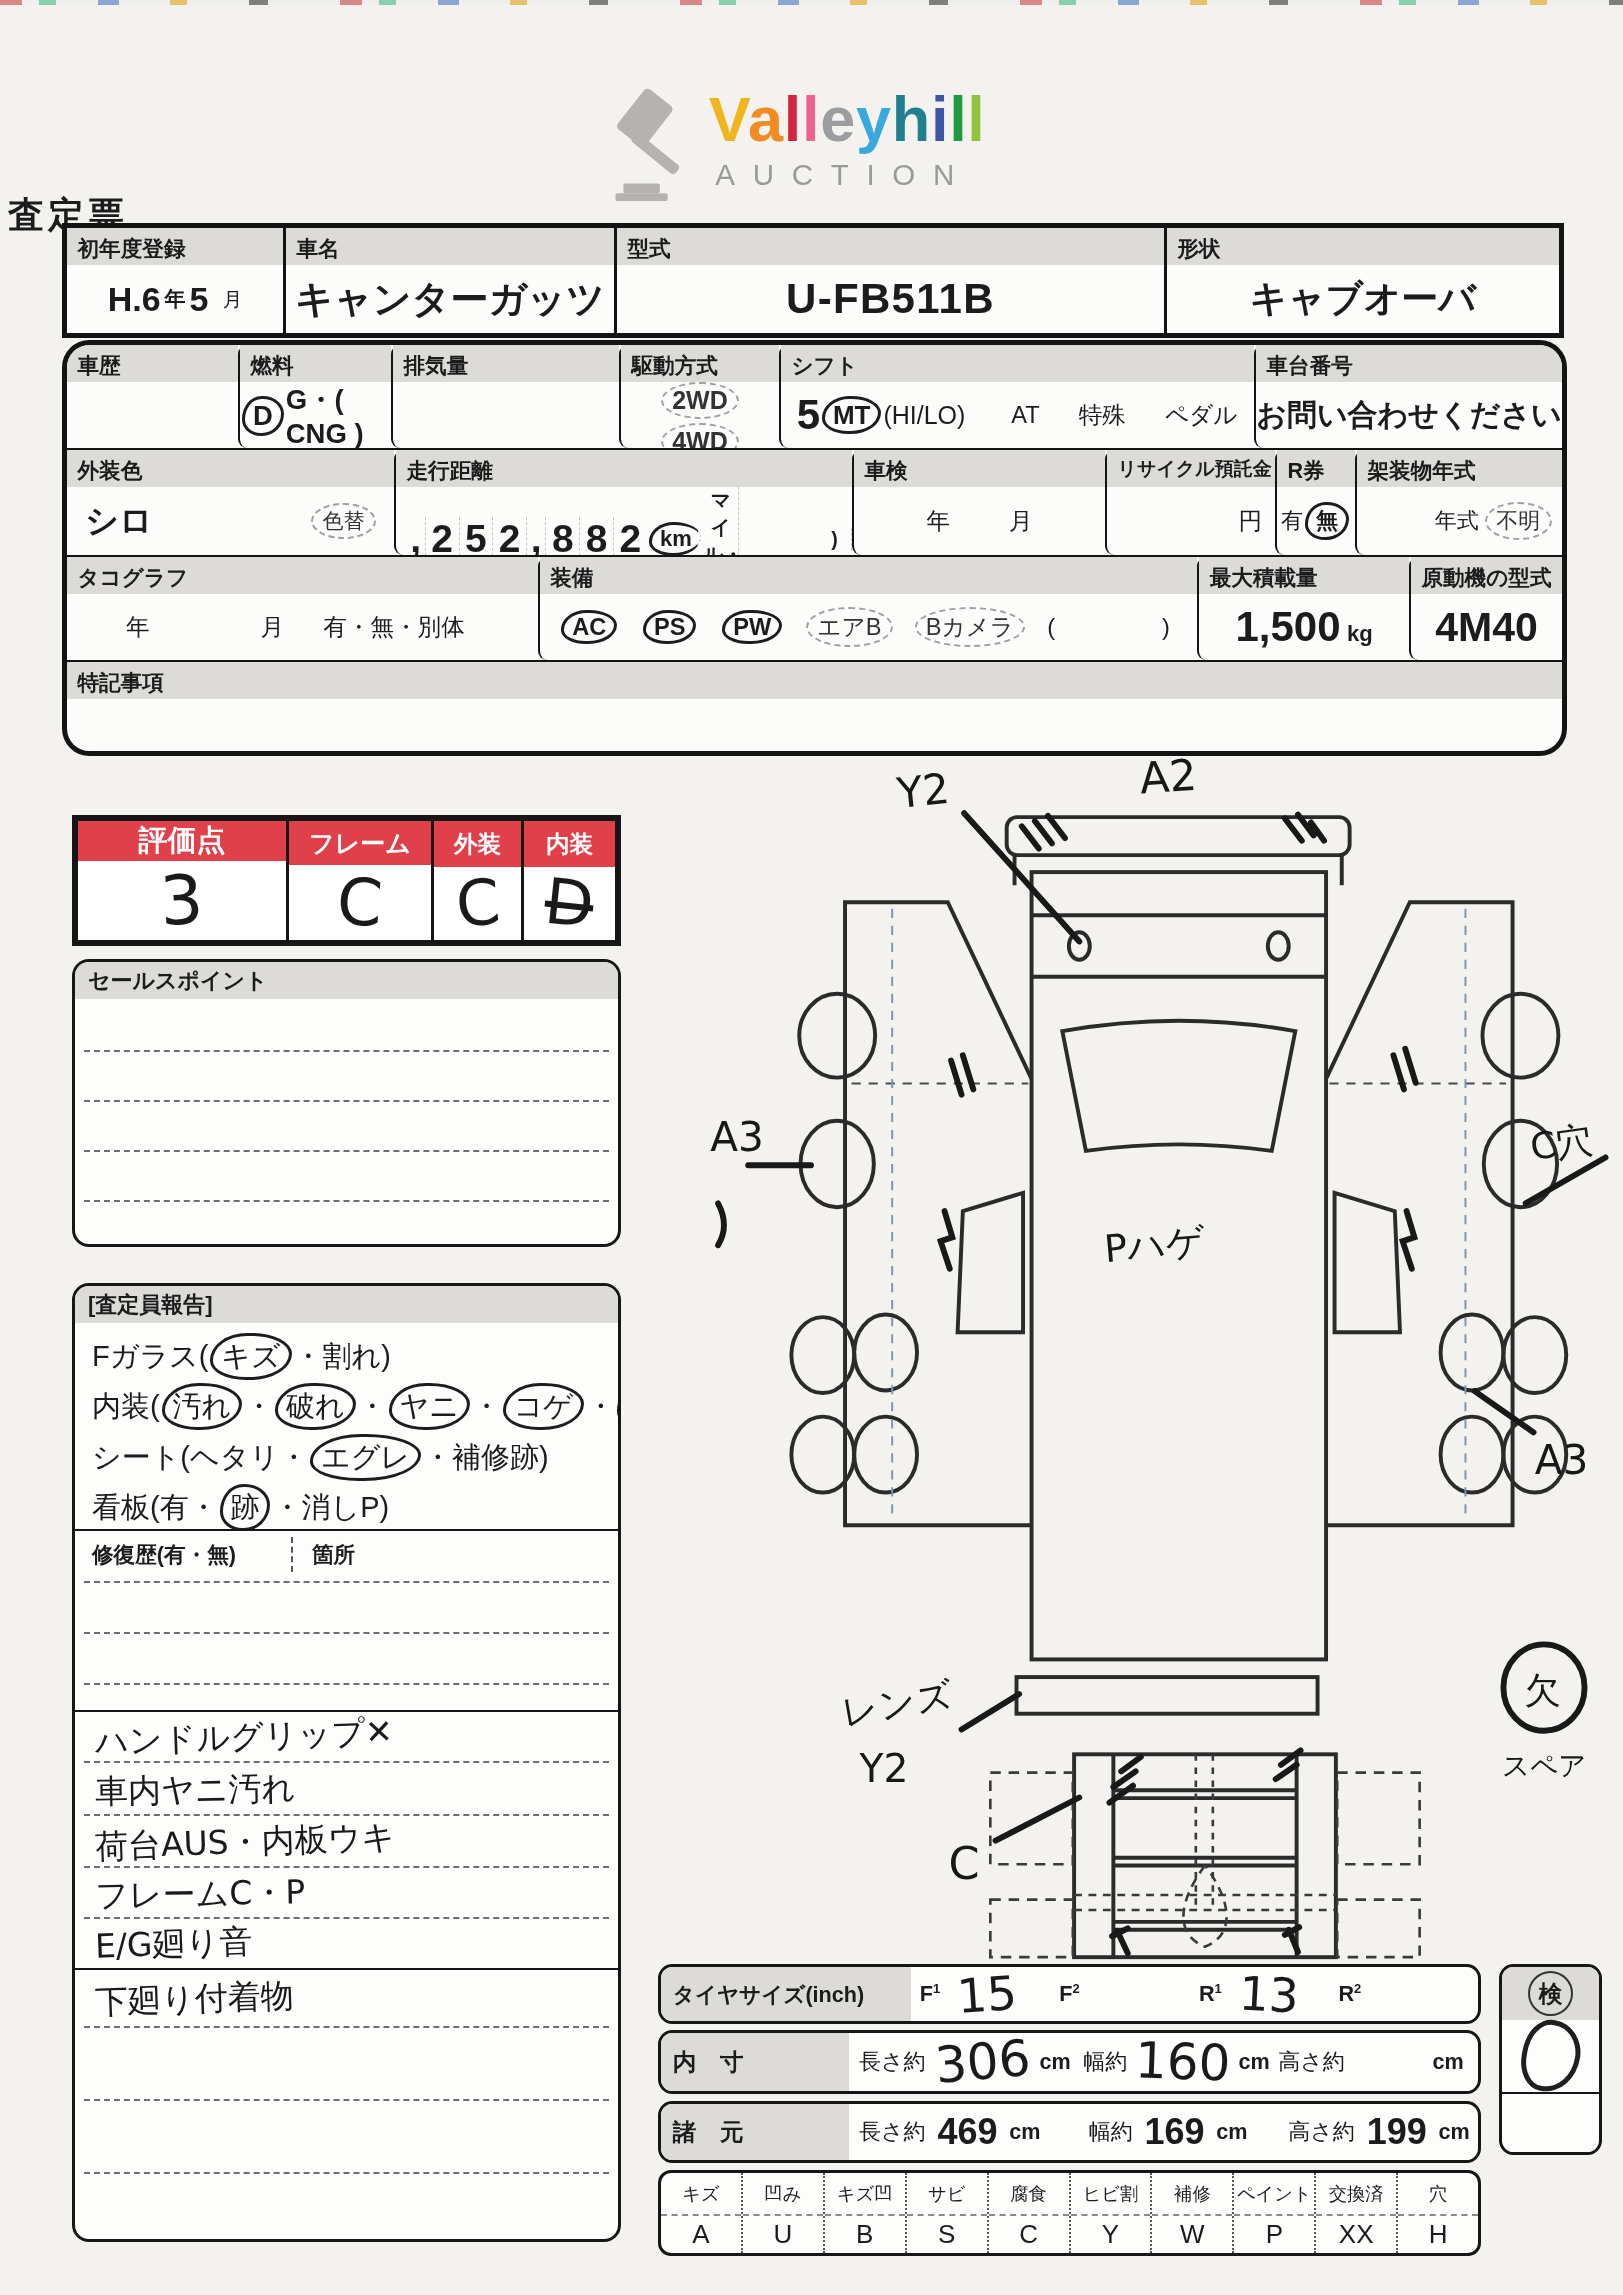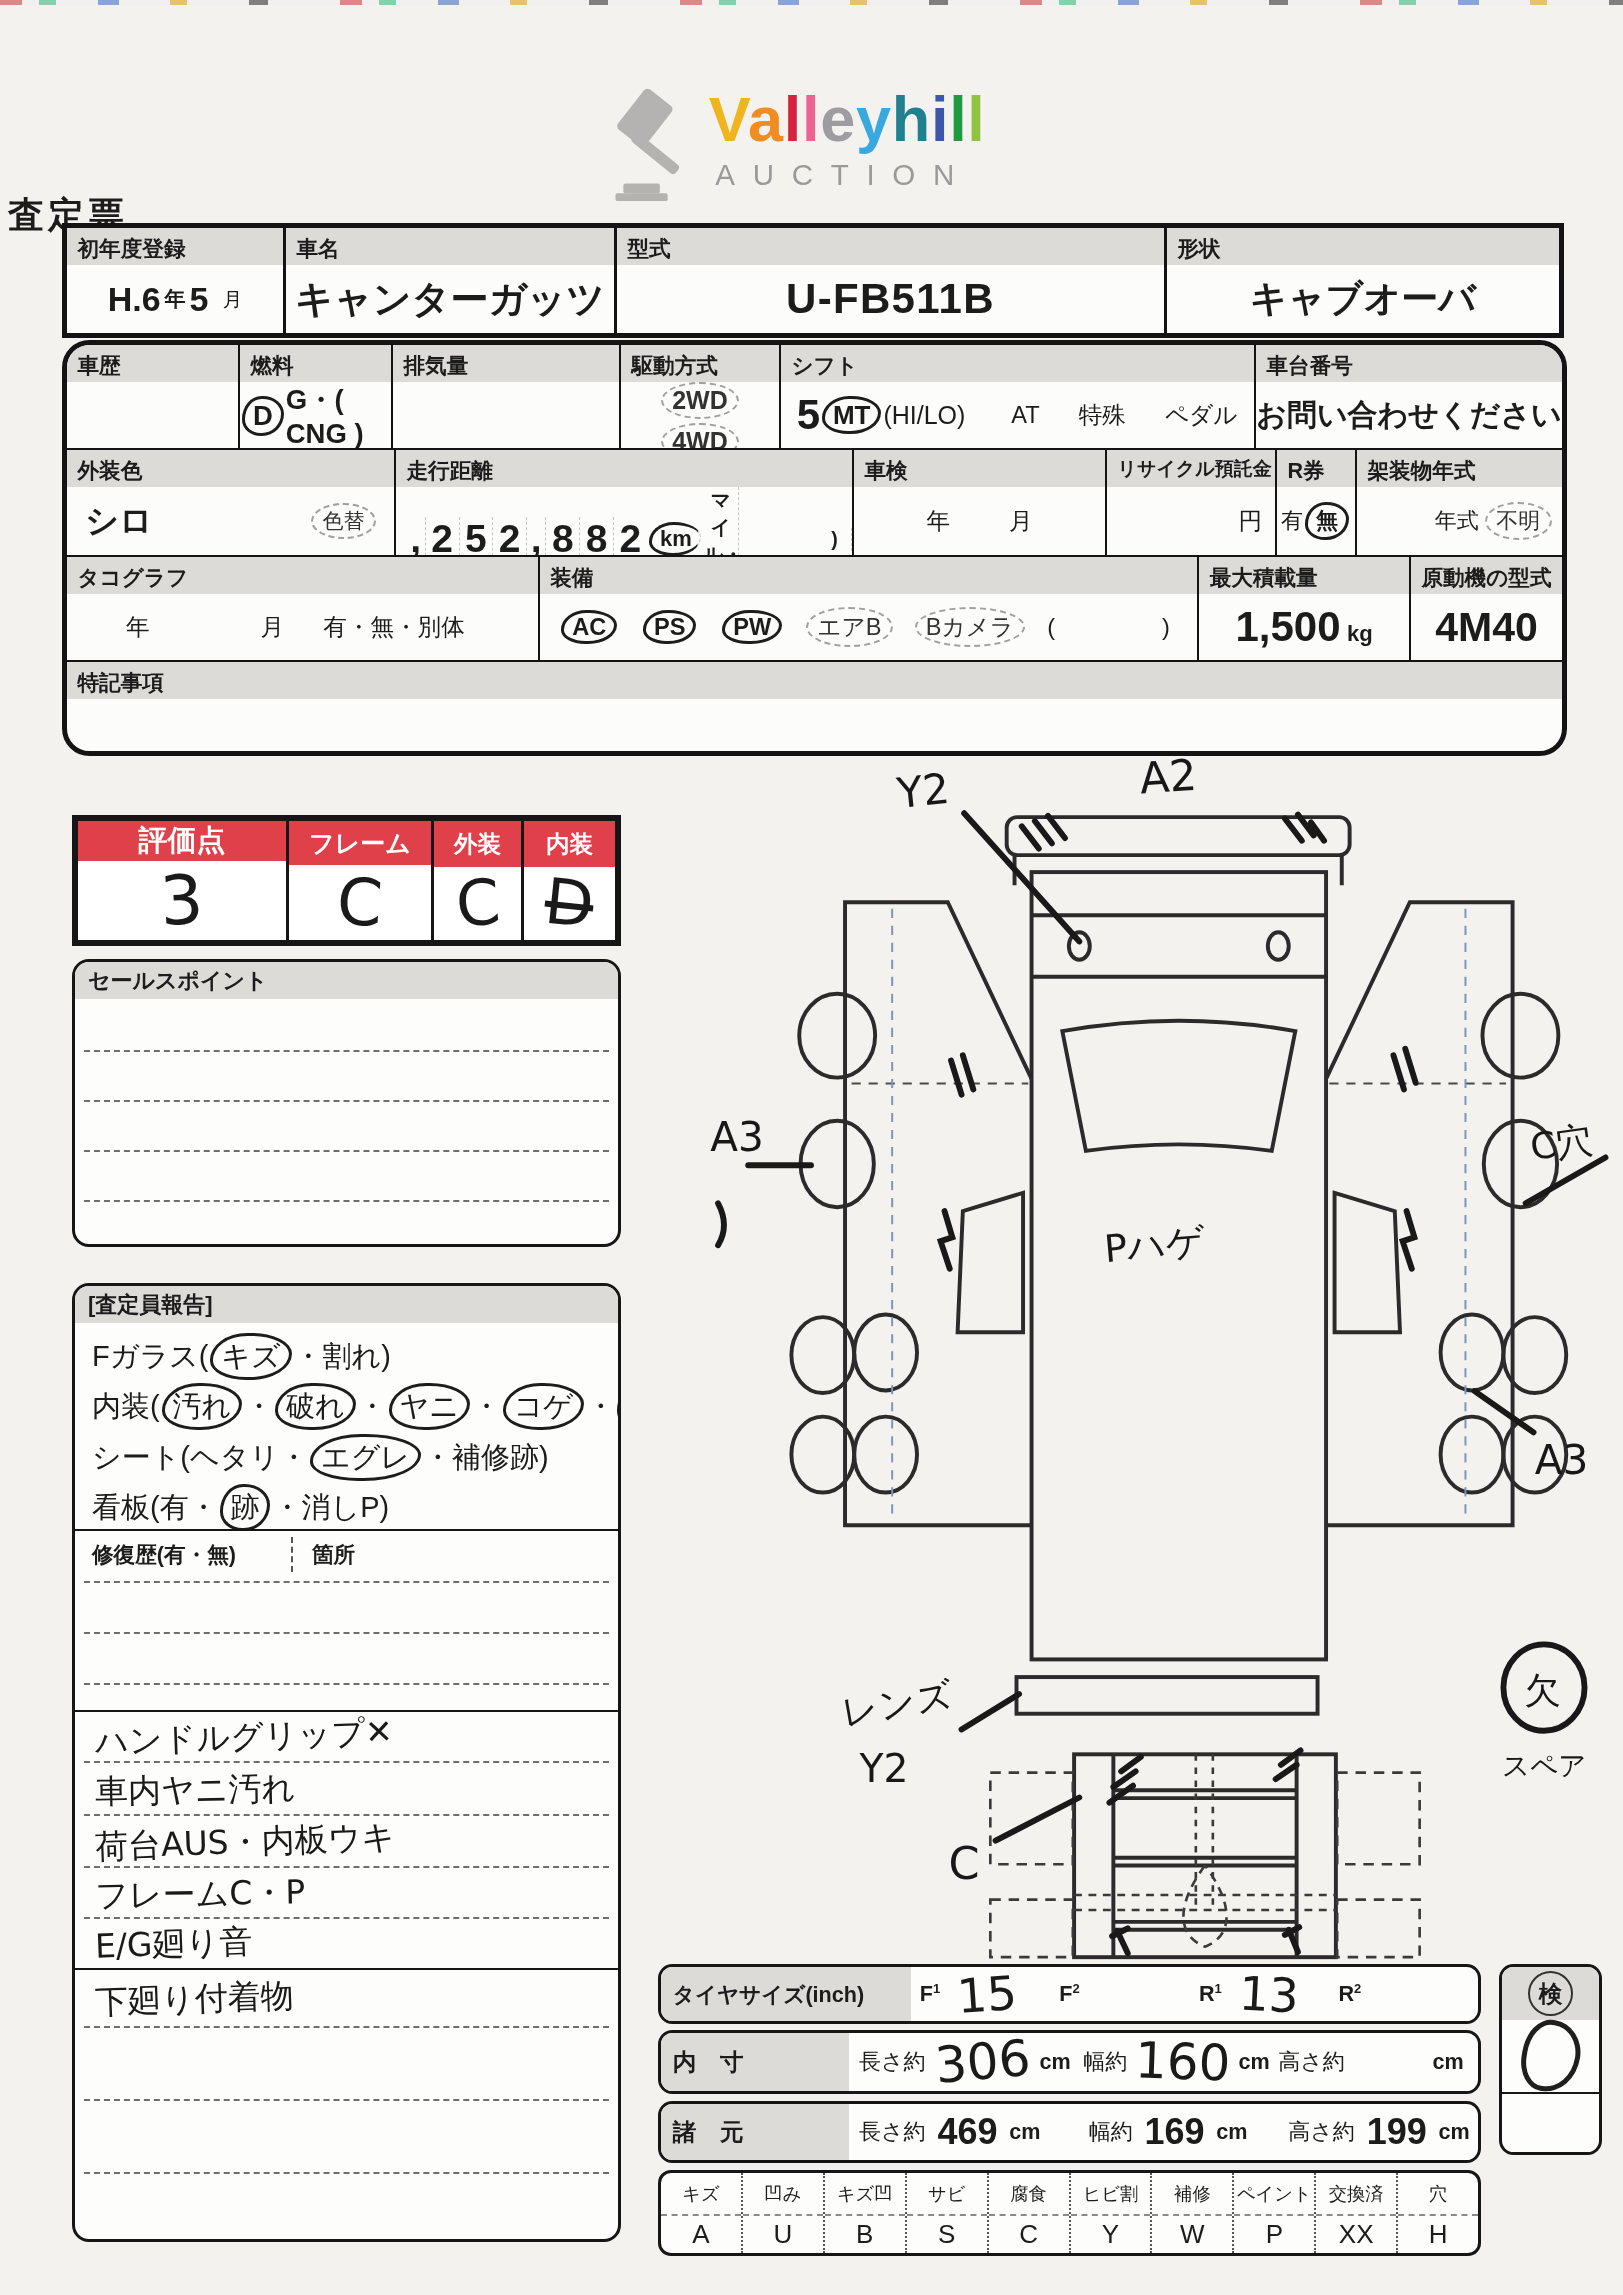--- a/index.html
+++ b/index.html
@@ -21,21 +21,21 @@
   .dashline{border-top:2px dashed #6e6e6e;left:9.2px;right:9.2px;height:0;}
   
   .t1{left:62px;top:223px;width:1502px;height:115px;border:5.9px solid #141414;background:#fcfcfb;display:flex;box-sizing:border-box;}
   .t1 > div{display:flex;flex-direction:column;box-sizing:border-box;}
   .t1 > div + div{border-left:3.3px solid #141414;}
   .t1v{flex:1;display:flex;align-items:center;justify-content:center;font-weight:bold;}
   
   .t2{left:62px;top:340px;width:1505px;height:416px;border:5.2px solid #141414;border-radius:27.5px;background:#fcfcfb;display:flex;flex-direction:column;overflow:hidden;box-sizing:border-box;}
   .t2row{display:flex;box-sizing:border-box;}
   .t2row > div{box-sizing:border-box;display:flex;flex-direction:column;}
-  .t2row > div + div{border-left:2.6px solid #141414;}
+  .t2row > div + div{border-left:2.6px solid #141414;border-radius:9px;}
   .bt{border-top:2.6px solid #141414;}
   .t2v{flex:1;display:flex;align-items:center;}
   .odo span{display:inline-block;width:35px;text-align:center;font-size:39px;font-weight:bold;border-right:1.3px dashed #c7c7c5;}
   .odo span.comma{width:19.6px;}
   
   .rate{left:72px;top:815px;width:549px;height:131px;border:6.5px solid #161616;background:#fff;display:flex;box-sizing:border-box;}
   .rate > div{display:flex;flex-direction:column;box-sizing:border-box;}
   .rate > div + div{border-left:3.9px solid #161616;}
   .rh{height:51px;background:#e0404a;color:#fff;display:flex;align-items:center;justify-content:center;font-weight:bold;}
   .rv{flex:1;display:flex;align-items:center;justify-content:center;}

